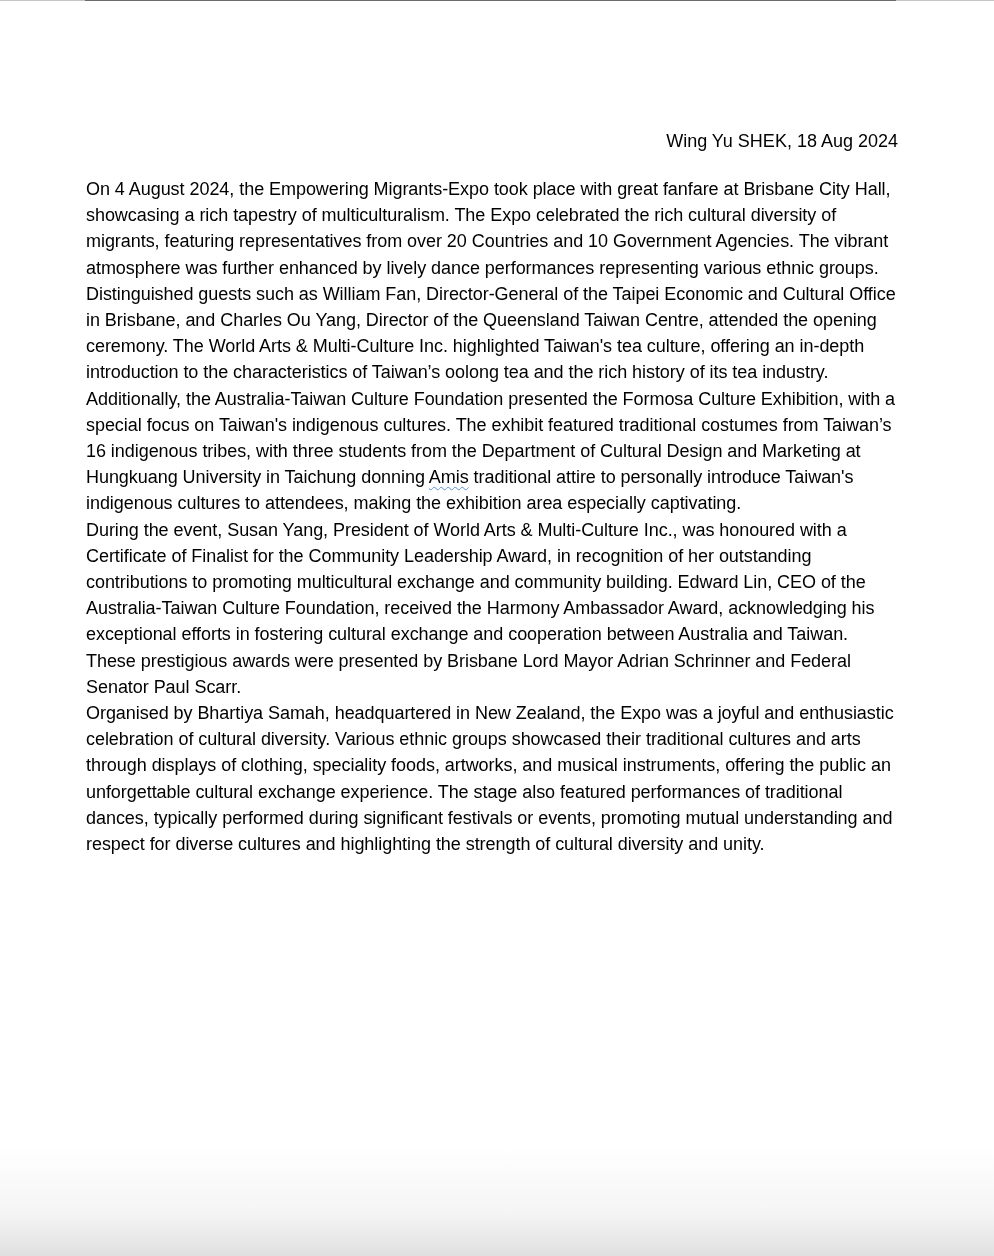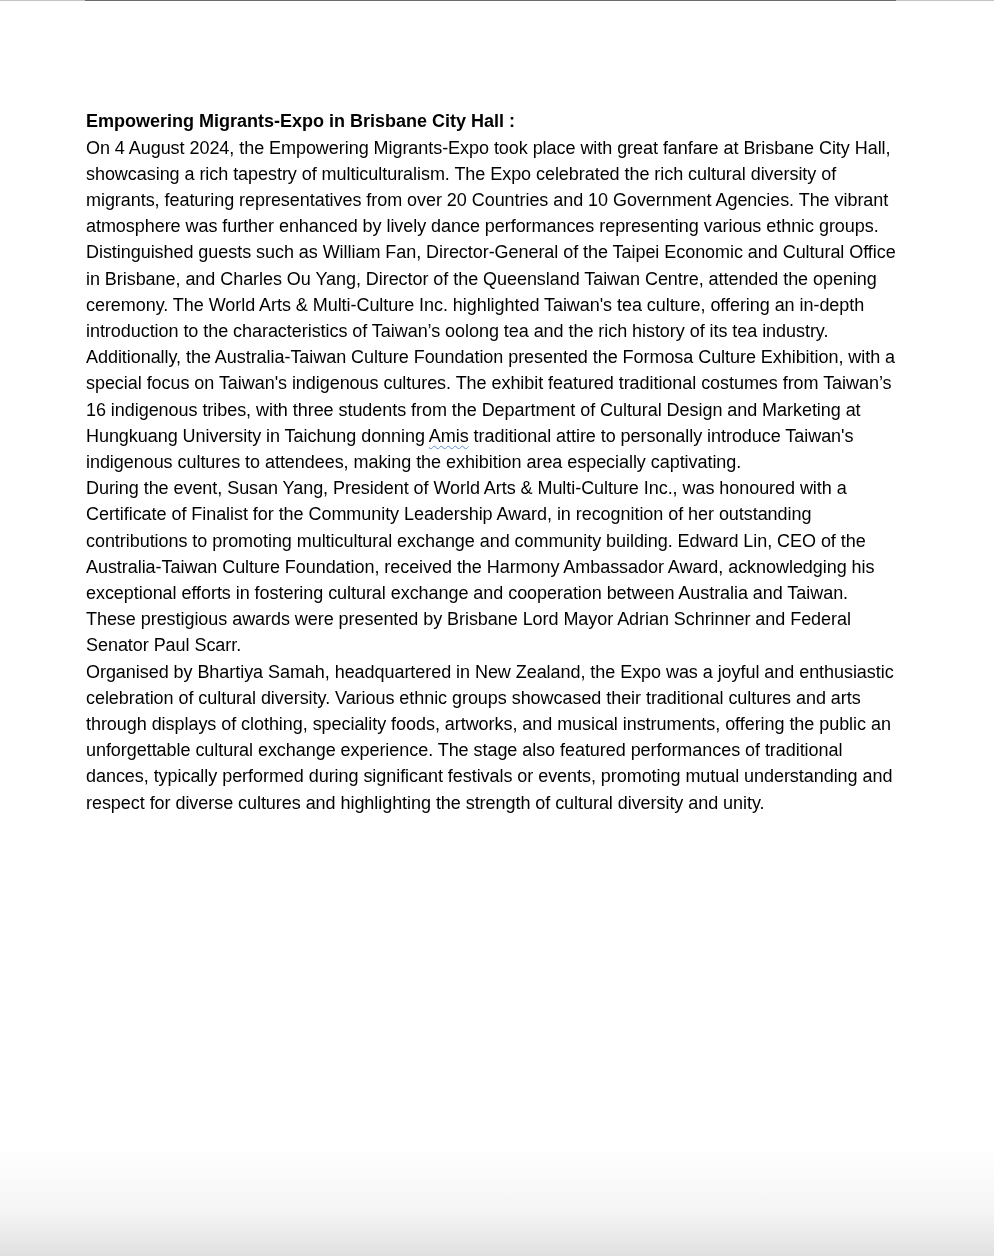--- a/index.html
+++ b/index.html
@@ -56,21 +56,20 @@
     .para {
       font-size: 18px;
       line-height: 26.2px;
       margin: 0;
       letter-spacing: -0.05px;
     }
     .para + .para {
     }
     .byline + .para {
       margin-top: 22px;
-      font-style: italic;
     }
     .spell {
       text-decoration: underline wavy #5b8fe0;
       text-decoration-thickness: 1px;
       text-underline-offset: 3px;
     }
     .bottom-fade {
       position: absolute;
       left: 0;
       bottom: 0;
@@ -80,23 +79,23 @@
     }
   </style>
 </head>
 <body>
 
 <div class="top-rule-light"></div>
 <div class="top-rule-dark"></div>
 
 <div class="page">
   <h1 class="title">
-    <span class="title-line">Empowering Migrants-Expo in Brisbane City Hall :</span>
   </h1>
 
+  <p class="byline">Wing Yu SHEK, 18 Aug 2024</p>
 
   <p class="para">On 4 August 2024, the Empowering Migrants-Expo took place with great fanfare at Brisbane City Hall, showcasing a rich tapestry of multiculturalism. The Expo celebrated the rich cultural diversity of migrants, featuring representatives from over 20 Countries and 10 Government Agencies. The vibrant atmosphere was further enhanced by lively dance performances representing various ethnic groups.</p>
 
   <p class="para"><span>Distinguished guests such as William Fan, Director-General of the Taipei Economic and Cultural Office in Brisbane, and Charles Ou Yang, Director of the Queensland Taiwan Centre, attended the opening ceremony. The World Arts &amp; Multi-Culture Inc. highlighted Taiwan's tea culture, offering an in-depth introduction to the characteristics of Taiwan’s oolong tea and the rich history of its tea industry. Additionally, the Australia-Taiwan Culture Foundation presented the Formosa Culture Exhibition, with a special focus on Taiwan's indigenous cultures. The exhibit featured traditional costumes from Taiwan’s 16 indigenous tribes, with three students from the Department of Cultural Design and Marketing at Hungkuang University in Taichung donning </span><span class="spell">Amis</span><span> traditional attire to personally introduce Taiwan's indigenous cultures to attendees, making the exhibition area especially captivating.</span></p>
 
   <p class="para">During the event, Susan Yang, President of World Arts &amp; Multi-Culture Inc., was honoured with a Certificate of Finalist for the Community Leadership Award, in recognition of her outstanding contributions to promoting multicultural exchange and community building. Edward Lin, CEO of the Australia-Taiwan Culture Foundation, received the Harmony Ambassador Award, acknowledging his exceptional efforts in fostering cultural exchange and cooperation between Australia and Taiwan. These prestigious awards were presented by Brisbane Lord Mayor Adrian Schrinner and Federal Senator Paul Scarr.</p>
 
   <p class="para">Organised by Bhartiya Samah, headquartered in New Zealand, the Expo was a joyful and enthusiastic celebration of cultural diversity. Various ethnic groups showcased their traditional cultures and arts through displays of clothing, speciality foods, artworks, and musical instruments, offering the public an unforgettable cultural exchange experience. The stage also featured performances of traditional dances, typically performed during significant festivals or events, promoting mutual understanding and respect for diverse cultures and highlighting the strength of cultural diversity and unity.</p>
 </div>
 

